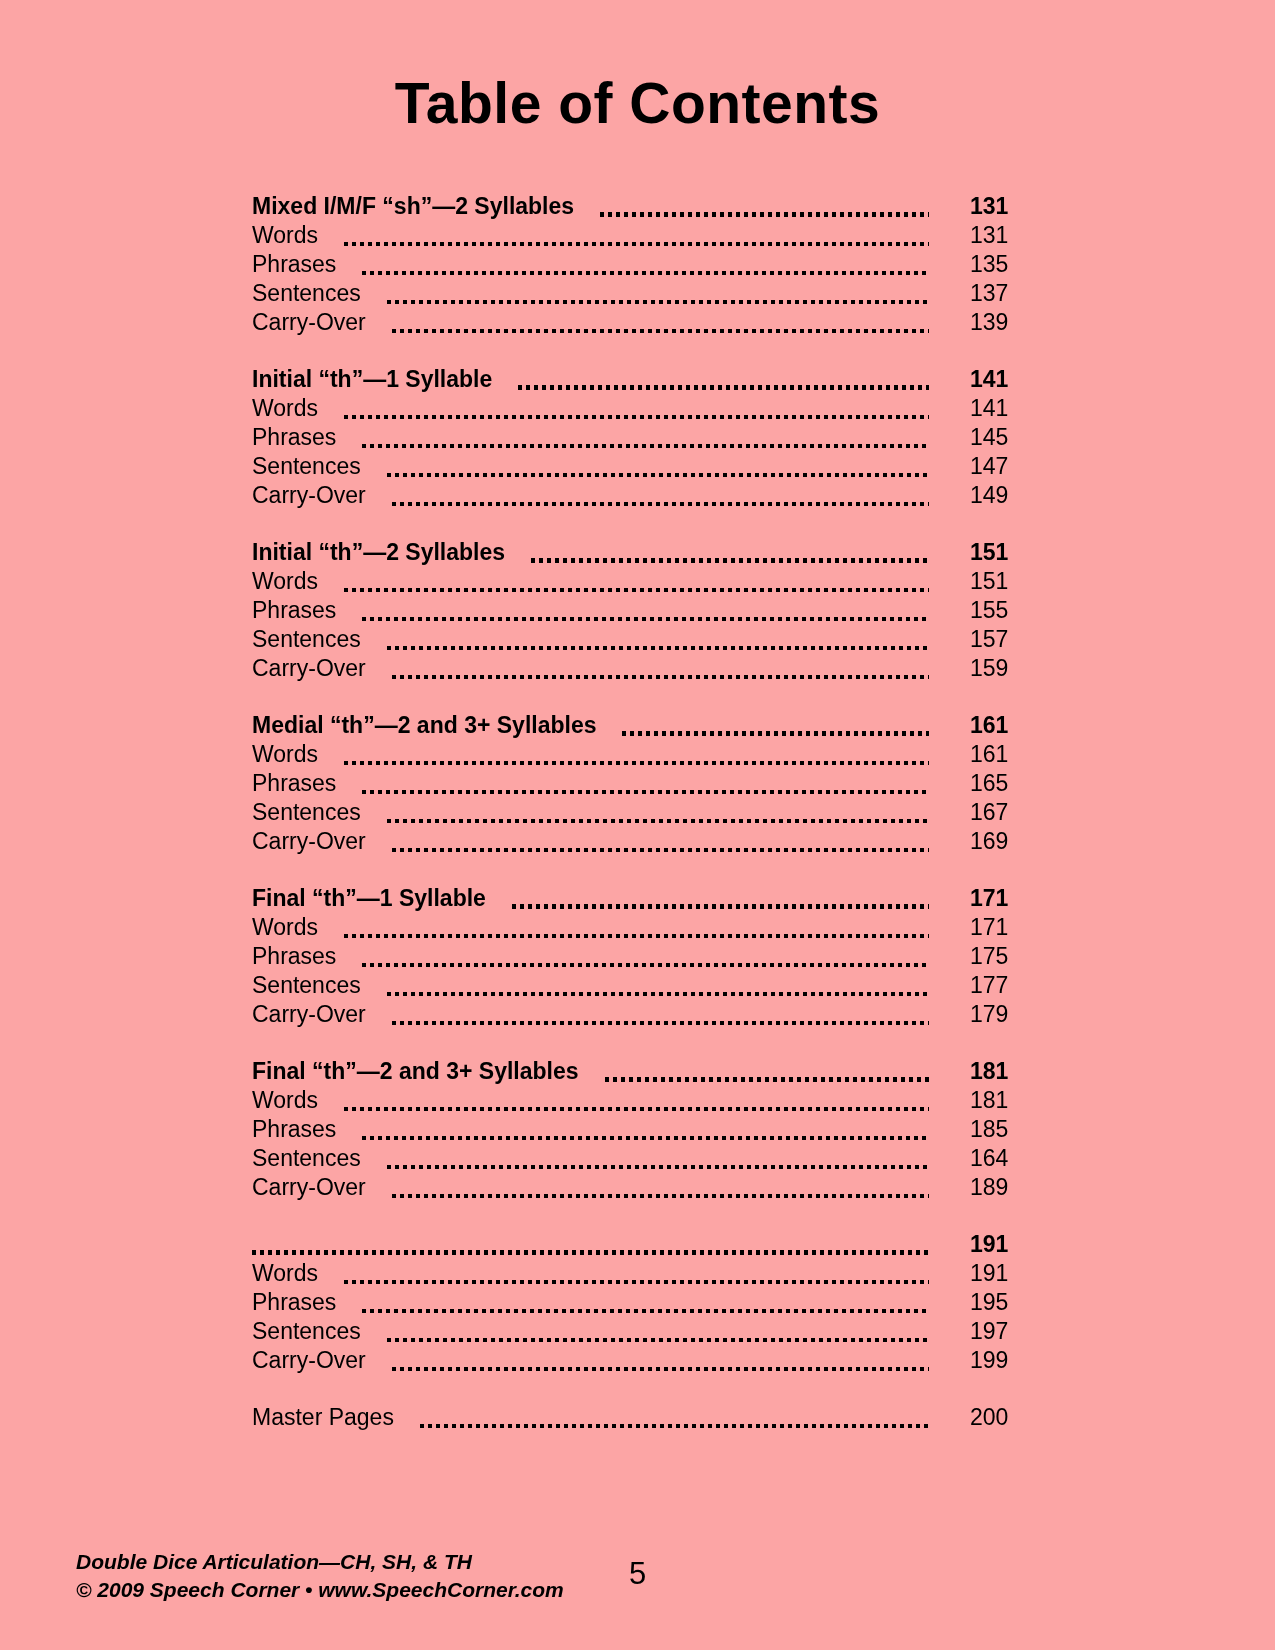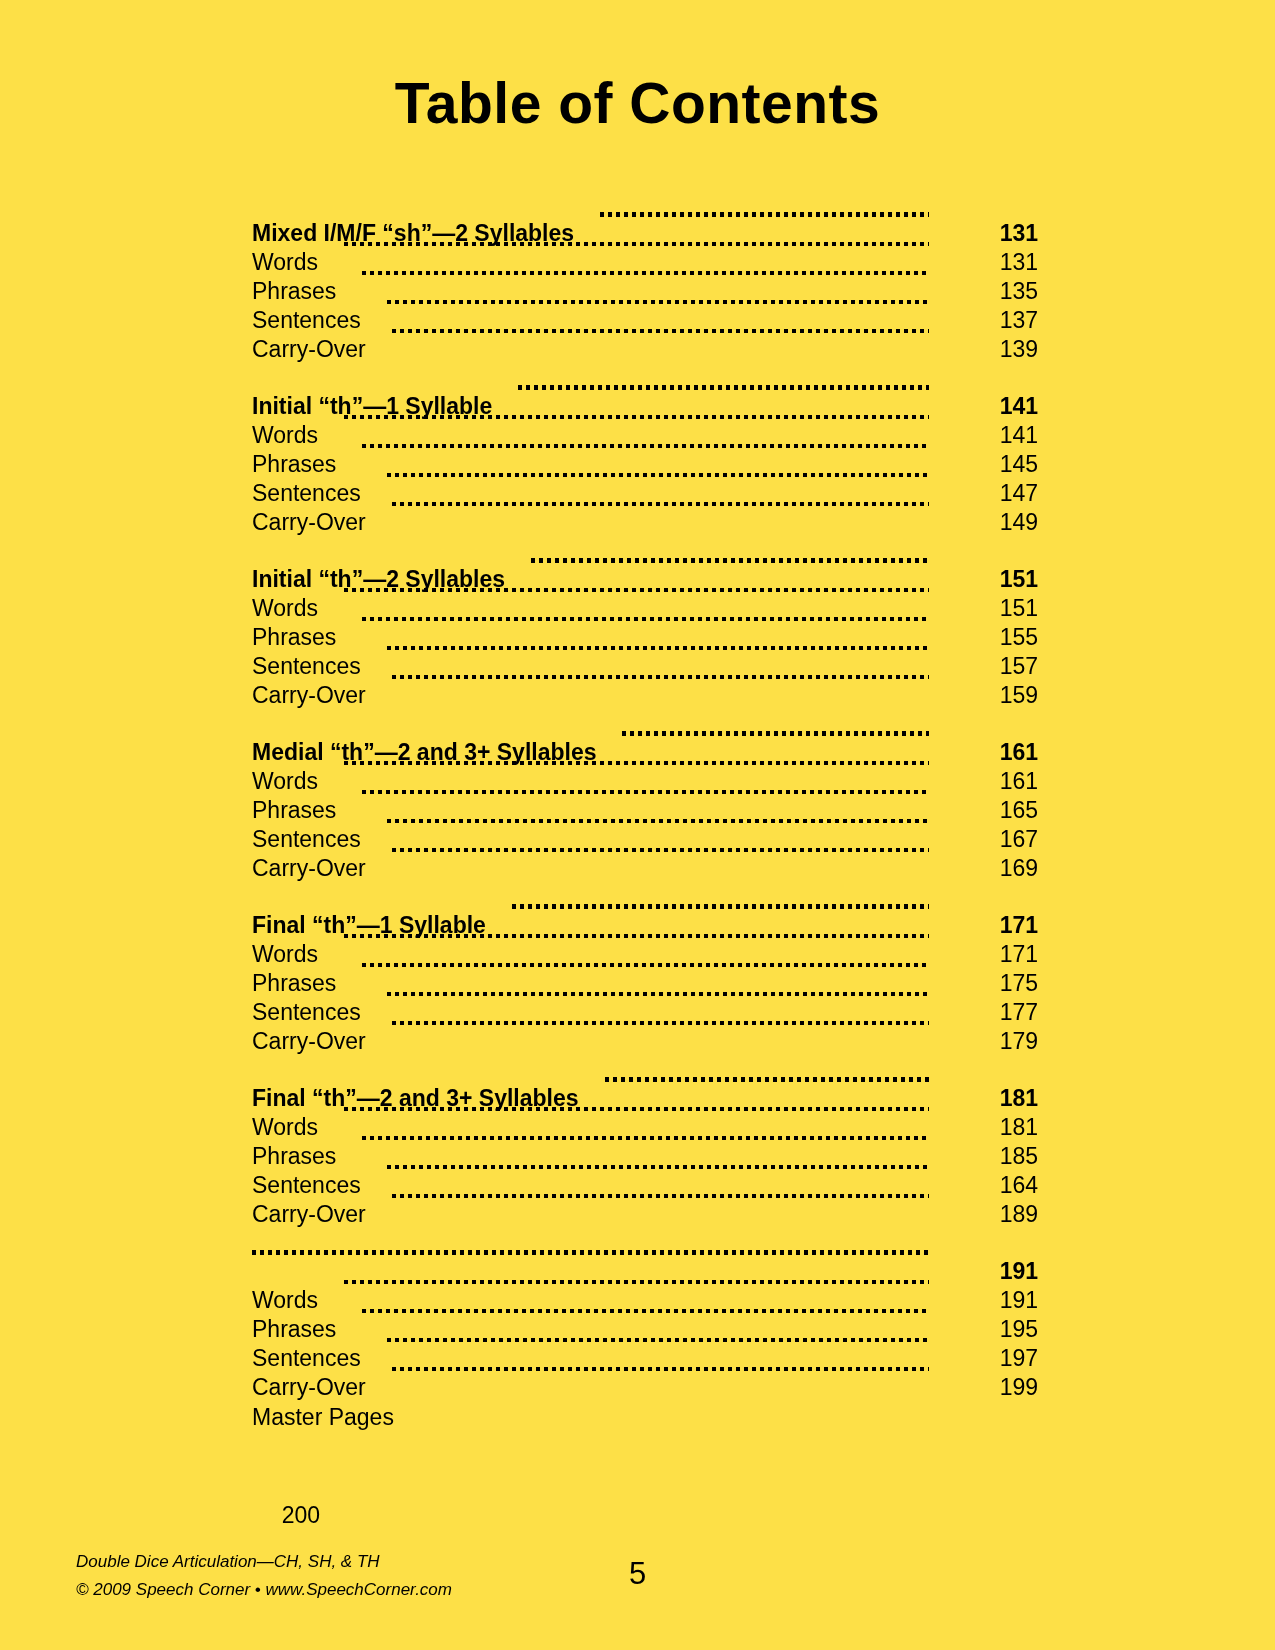--- a/index.html
+++ b/index.html
@@ -1,20 +1,20 @@
 <!DOCTYPE html>
 <html><head>
 <meta charset="utf-8">
 <style>
   html,body{margin:0;padding:0;background:#e8e8e8;}
   .page{
     position:relative;
     width:1275px;height:1650px;
     margin:0 auto;
-    background:#fde047;
+    background:#fca5a5;
     color:#000;
     font-family:"Liberation Sans","DejaVu Sans",sans-serif;
     overflow:hidden;
   }
   .title{
     margin:0;
     padding-top:70px;
     text-align:center;
     font-size:57px;
     font-weight:bold;
@@ -40,33 +40,33 @@
   .dots{
     flex:1;
     align-self:flex-end;
     height:4px;
     margin:0 22px 4px 0;
     background-image:repeating-linear-gradient(to right,#000 0,#000 4px,transparent 4px,transparent 8px);
   }
   .row.head .dots{height:5px;}
   .num{
     width:68px;
-    text-align:right;
+    text-align:left;
     white-space:nowrap;
-    margin-top:27px;
   }
   .row.head .num{font-weight:bold;}
-  .master{margin-top:0;flex-direction:column;}
+  .master{margin-top:0;}
   .footer-credits{
     position:absolute;
     left:76px;
     top:1548px;
     font-style:italic;
-    font-size:17px;
+    font-size:21px;
     line-height:28px;
+    font-weight:bold;
   }
   .footer-pagenum{
     position:absolute;
     left:0;
     top:1556px;
     width:1275px;
     text-align:center;
     font-size:31px;
   }
 </style>

